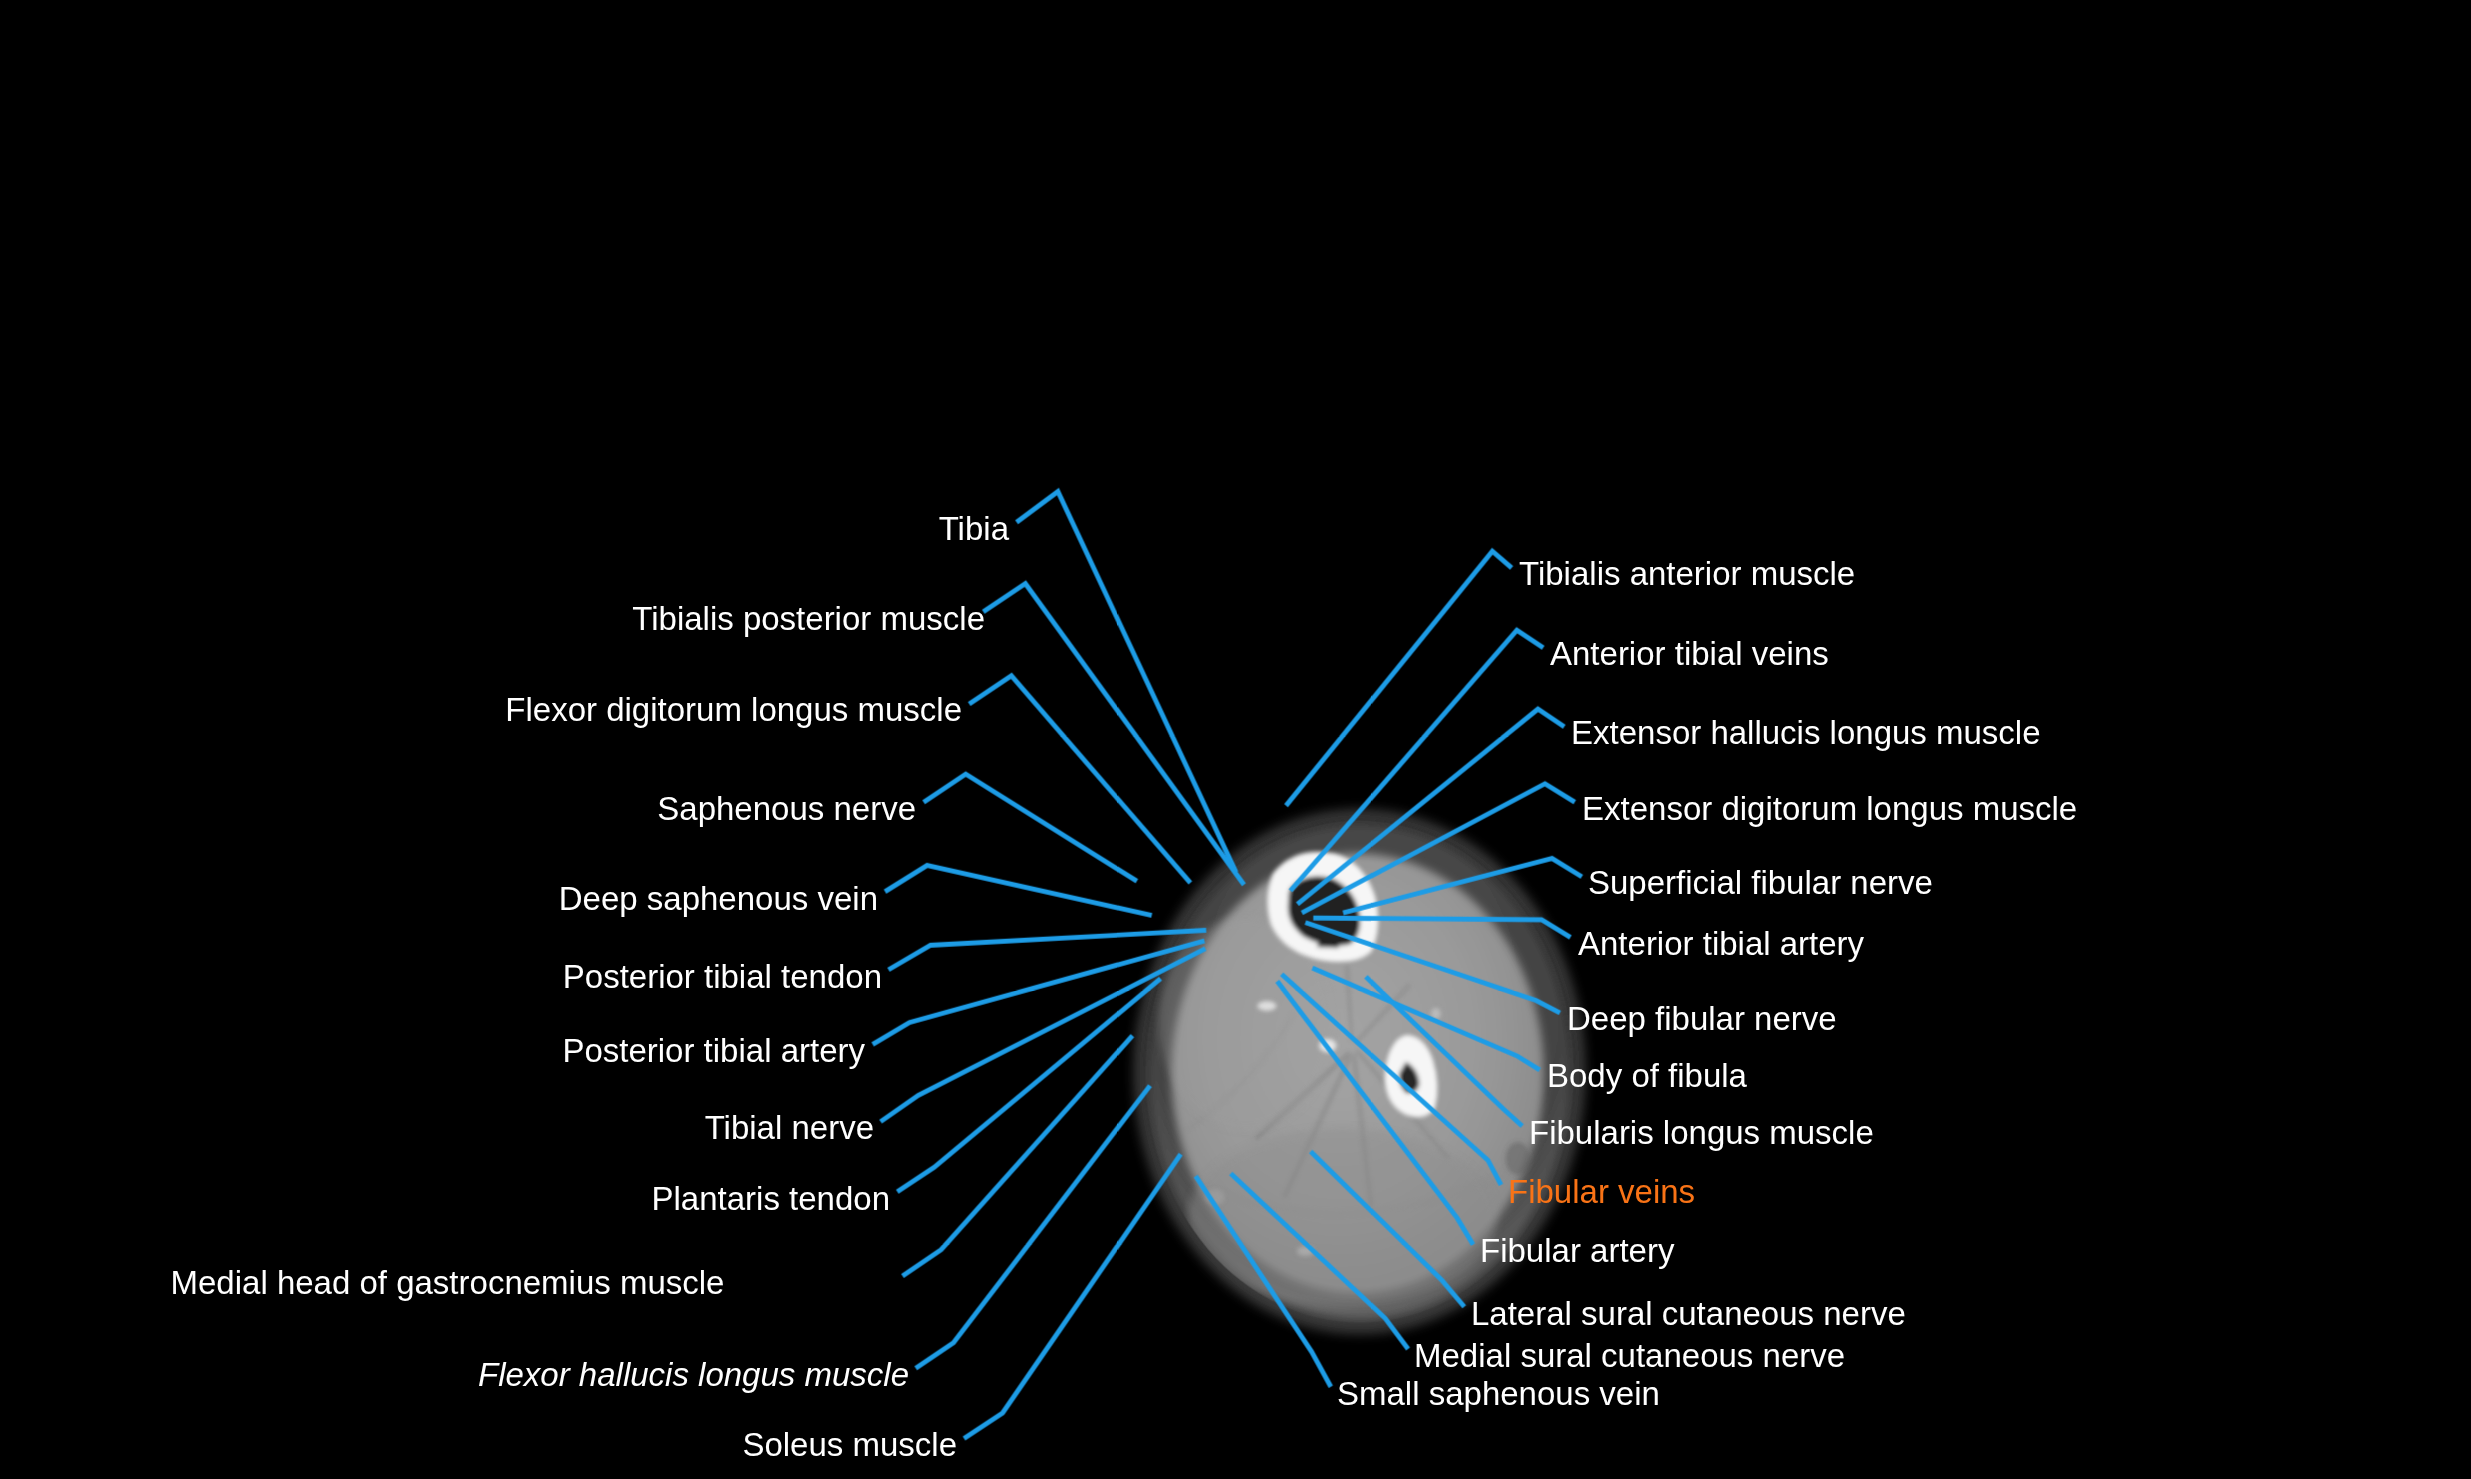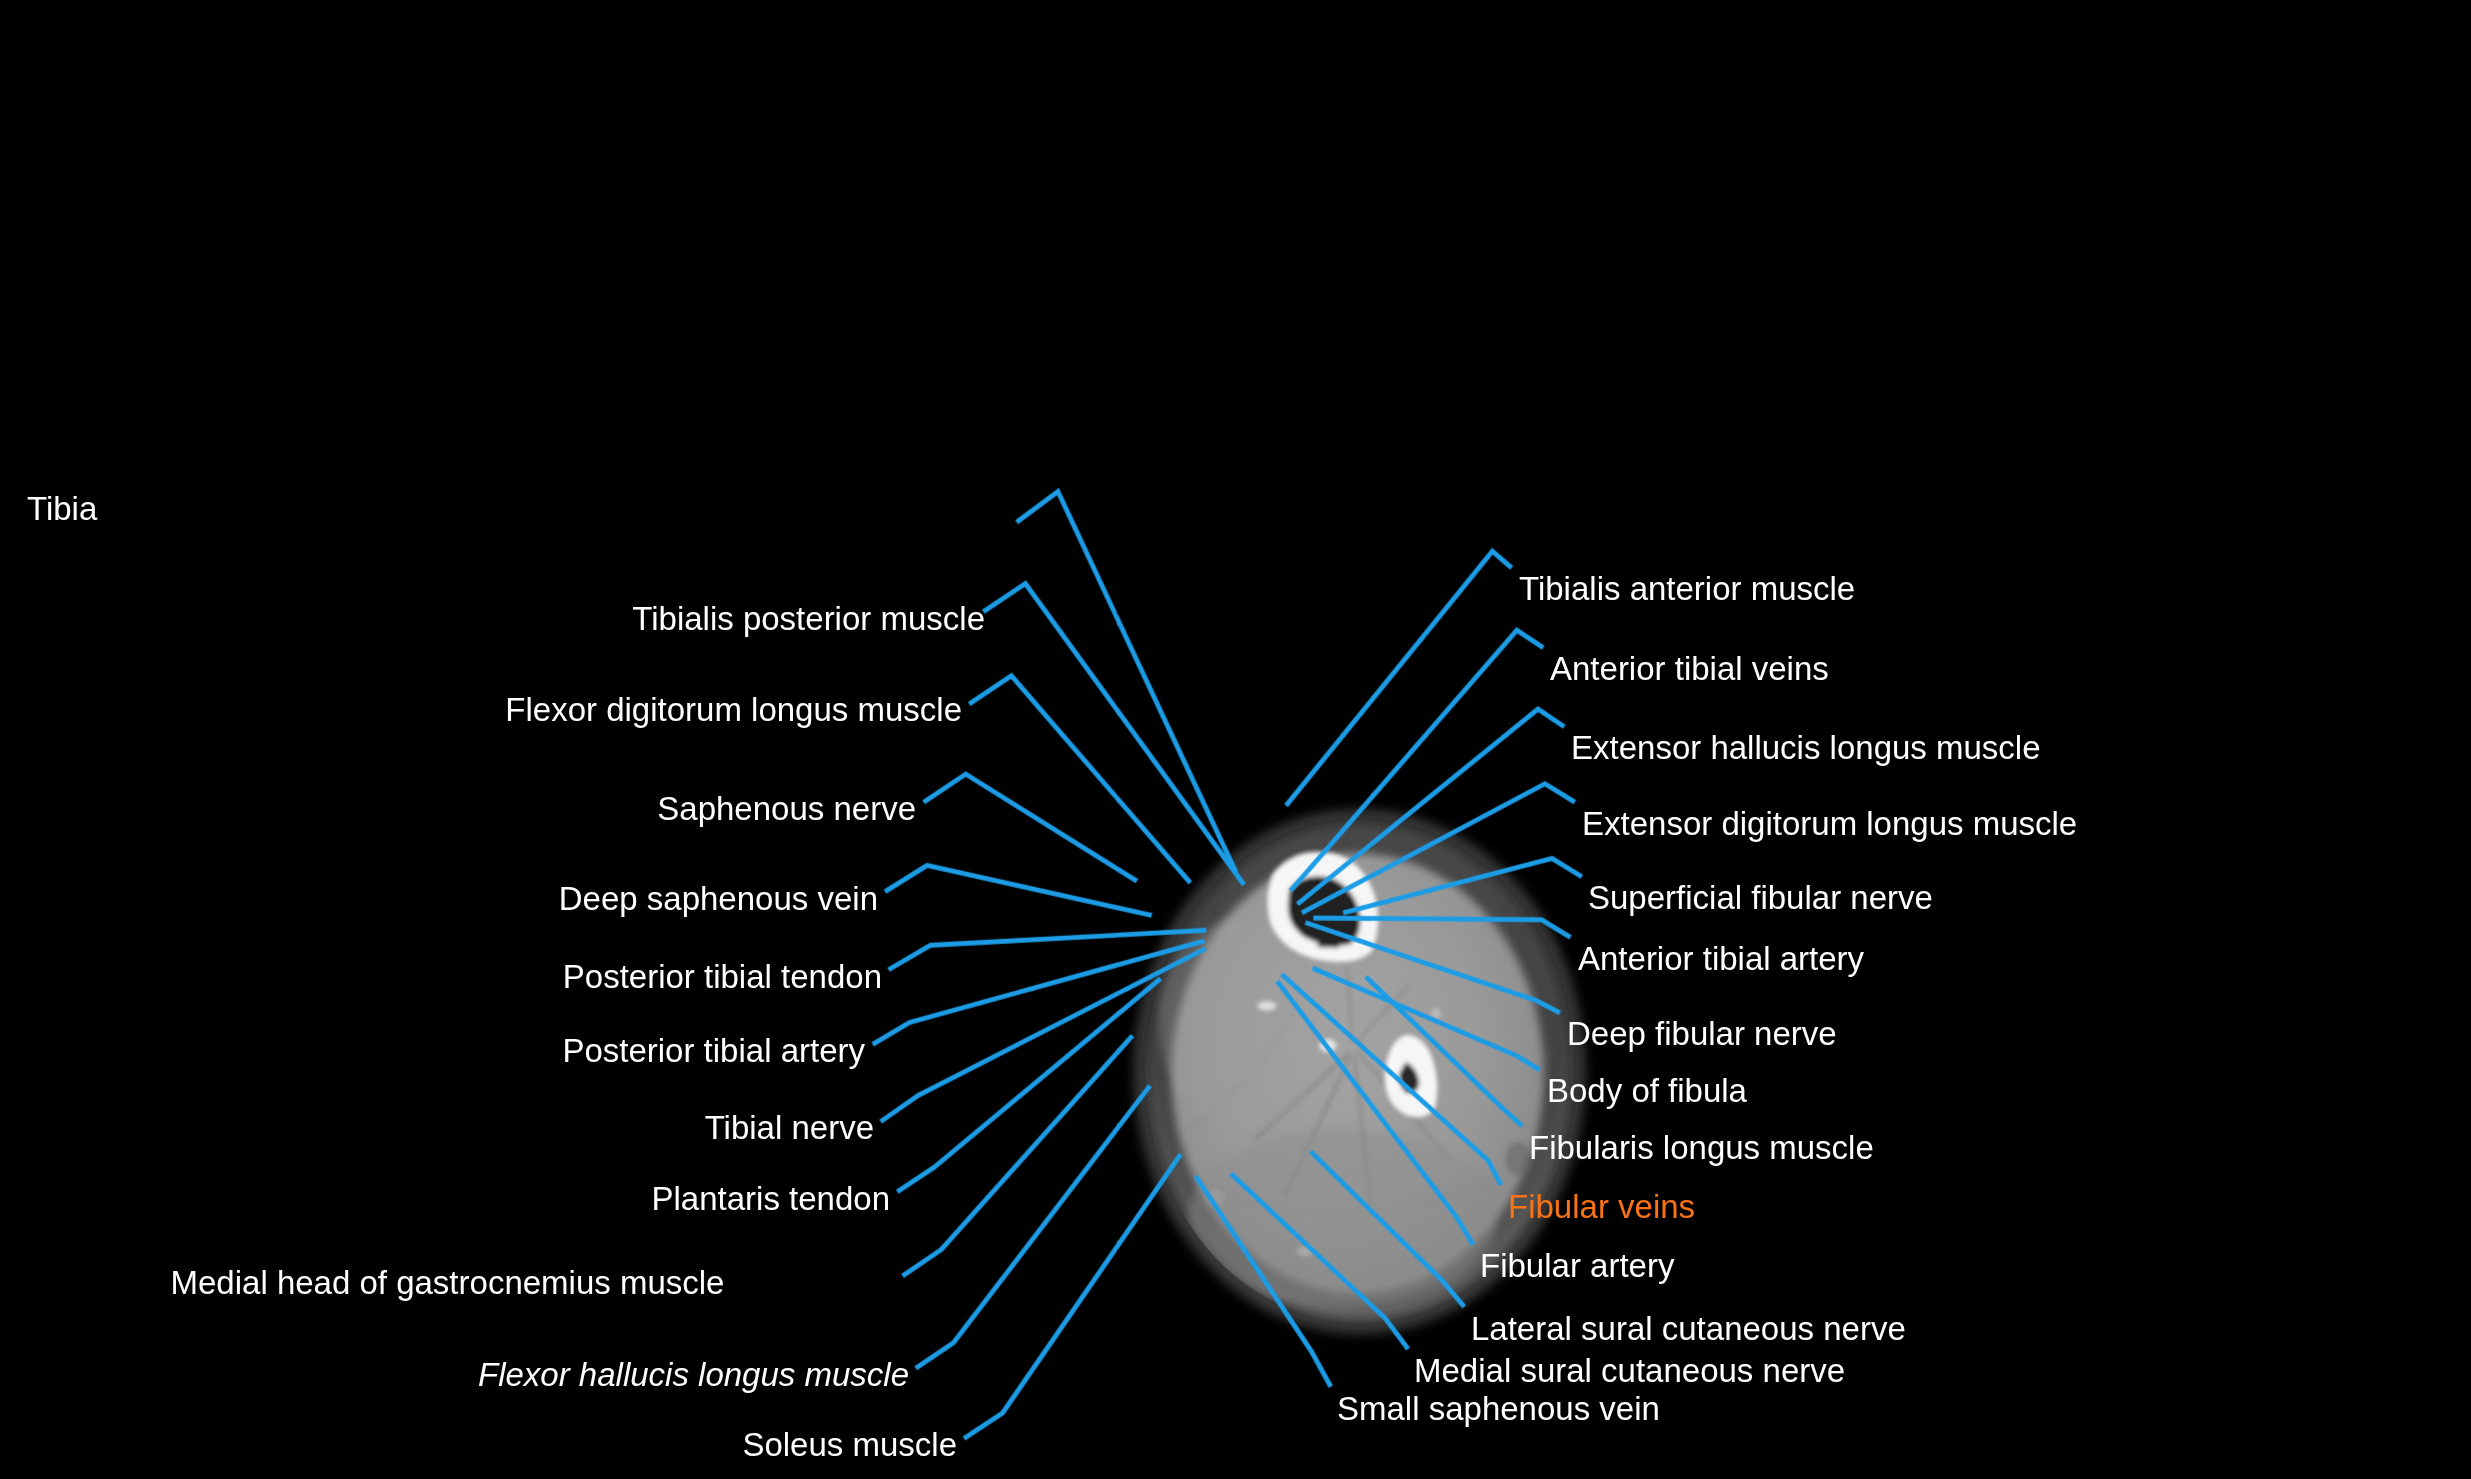--- a/index.html
+++ b/index.html
@@ -14,21 +14,21 @@
   #stage svg{position:absolute;left:0;top:0;width:2472px;height:1479px;display:block;}
   .lbl{
     position:absolute;
     color:#ffffff;
     font-size:33px;
     line-height:33px;
     white-space:nowrap;
     letter-spacing:0px;
     font-family:"Liberation Sans", sans-serif;
   }
-  .lbl.r{text-align:left;margin-top:15px;}
+  .lbl.r{text-align:left;}
   .lbl.l{text-align:right;}
 </style>
 </head>
 <body style="background: rgb(0, 0, 0);">
 
 <div id="stage">
 
   <svg viewBox="0 0 2560 1532" width="2472" height="1479">
     <defs>
 
@@ -161,21 +161,21 @@
         <path d="M 1576.4 1166.4 L 1556.4 1148.2 L 1414.5 1011.8"></path>
         <path d="M 1554.5 1227.3 L 1540.9 1201.8 L 1327.3 1009.1"></path>
         <path d="M 1525.5 1289.1 L 1509.1 1261.8 L 1322.7 1016.4"></path>
         <path d="M 1516.4 1353.6 L 1492.7 1325.5 L 1357.3 1192.7"></path>
         <path d="M 1458.2 1397.3 L 1434.5 1365.5 L 1274.5 1215.5"></path>
         <path d="M 1378.2 1436.4 L 1358.2 1400.0 L 1238.2 1218.2"></path>
       </g>
   </svg>
 
   <div id="left-labels">
-      <div class="lbl l" style="left: 0px; width: 1009px; text-align: left; top: 492px; position: absolute; color: rgb(255, 255, 255); margin-left: 27px;">Tibia</div>
+      <div class="lbl l" style="left: 0px; width: 1009px; text-align: right; top: 512px; position: absolute; color: rgb(255, 255, 255);">Tibia</div>
       <div class="lbl l" style="left: 0px; width: 977px; text-align: right; top: 602px; position: absolute; color: rgb(255, 255, 255); padding-left: 8px;">Tibialis posterior muscle</div>
       <div class="lbl l" style="left: 0px; width: 962px; text-align: right; top: 693px; position: absolute; color: rgb(255, 255, 255);">Flexor digitorum longus muscle</div>
       <div class="lbl l" style="left: 0px; width: 916px; text-align: right; top: 792px; position: absolute; color: rgb(255, 255, 255);">Saphenous nerve</div>
       <div class="lbl l" style="left: 0px; width: 878px; text-align: right; top: 882px; position: absolute; color: rgb(255, 255, 255);">Deep saphenous vein</div>
       <div class="lbl l" style="left: 0px; width: 882px; text-align: right; top: 960px; position: absolute; color: rgb(255, 255, 255);">Posterior tibial tendon</div>
       <div class="lbl l" style="left: 0px; width: 865px; text-align: right; top: 1034px; position: absolute; color: rgb(255, 255, 255);">Posterior tibial artery</div>
       <div class="lbl l" style="left: 0px; width: 874px; text-align: right; top: 1111px; position: absolute; color: rgb(255, 255, 255);">Tibial nerve</div>
       <div class="lbl l" style="left: 0px; width: 890px; text-align: right; top: 1182px; position: absolute; color: rgb(255, 255, 255);">Plantaris tendon</div>
       <div class="lbl l" style="left: 0px; width: 895px; text-align: center; top: 1266px; position: absolute; color: rgb(255, 255, 255);">Medial head of gastrocnemius muscle</div>
       <div class="lbl l" style="left: 0px; width: 909px; text-align: right; top: 1358px; position: absolute; color: rgb(255, 255, 255); font-style: italic;">Flexor hallucis longus muscle</div>

